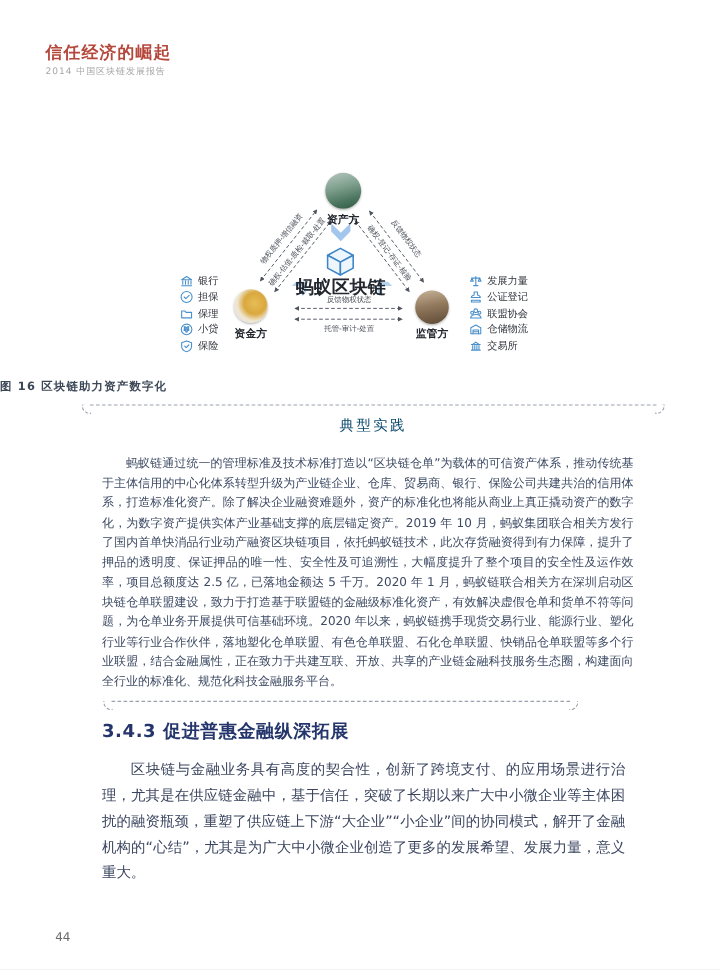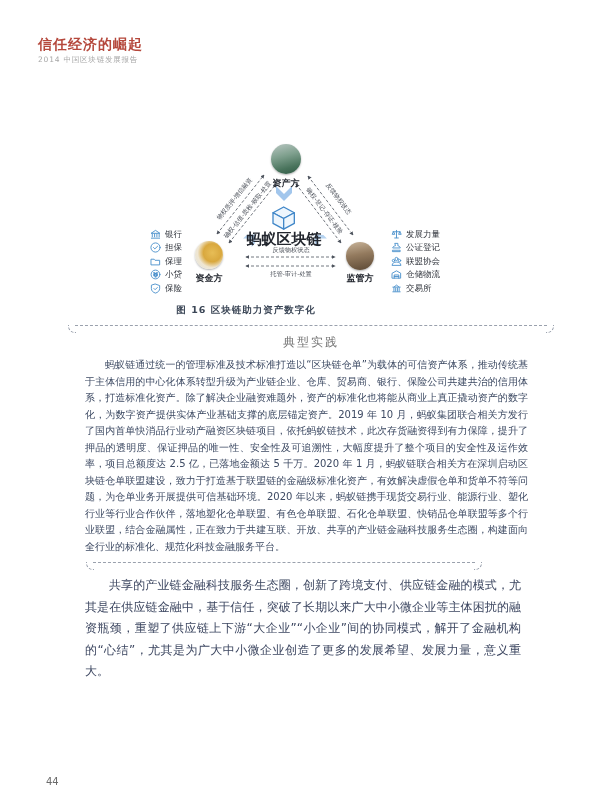--- a/index.html
+++ b/index.html
@@ -25,33 +25,33 @@
   .node-label{position:absolute;font-size:9px;font-weight:700;color:#22262e;white-space:nowrap;}
   .lbl-asset{left:286px;top:37px;transform:translateX(-50%);}
   .lbl-chain{left:284px;top:90px;transform:translateX(-50%);font-size:15px;}
   .lbl-funder{left:209px;top:132px;transform:translateX(-50%);text-align:right;}
   .lbl-regulator{left:360px;top:132px;transform:translateX(-50%);}
   .side-list{position:absolute;top:89px;}
   .side-list.left{left:150px;}
   .side-list.right{left:391px;}
   .side-item{display:flex;align-items:flex-start;gap:4px;height:13.4px;}
   .side-item span{font-size:8.5px;color:#30343c;white-space:nowrap;}
-  .caption{width:492px;text-align:center;font-size:9.5px;font-weight:600;color:#3c4757;
-           margin-top:4px;letter-spacing:1px;}
+  .caption{width:492px;font-size:9.5px;font-weight:600;color:#3c4757;
+           margin-top:16px;letter-spacing:1px;}
 
   
   .practice{position:relative;margin:8px 0 0 75px;width:472px;}
   .dashline{border-top:1px dashed #9aa1ad;height:0;position:relative;}
   .dashline:before,.dashline:after{content:"";position:absolute;top:-1px;width:7px;height:7px;
       border:1px dashed #9aa1ad;border-top:none;border-right:none;border-radius:0 0 0 7px;}
   .dashline:before{left:-7px;}
   .dashline:after{right:-7px;transform:scaleX(-1);}
   .dash-bottom{margin-left:18px;width:382px;margin-top:7px;}
-  .practice-title{text-align:center;font-size:12px;color:#737373;letter-spacing:2px;margin-top:8px;}
-  .practice-body{margin:6px 0 0 10px;width:443px;font-size:10px;line-height:16.5px;
+  .practice-title{text-align:center;font-size:12px;color:#0c4a6e;letter-spacing:2px;margin-top:8px;}
+  .practice-body{margin:16px 0 0 10px;width:443px;font-size:10px;line-height:16.5px;
                  text-align:justify;text-indent:2em;color:#3d4a63;}
 
   
   .sec-heading{margin:15px 0 0 85px;font-size:15px;font-weight:800;color:#24356b;letter-spacing:.5px;}
   .body-par{margin:12px 0 0 85px;width:436px;font-size:12px;line-height:21.5px;
             text-align:justify;text-indent:2em;color:#3c4660;}
   .pageno{position:absolute;left:46px;top:776px;font-size:10px;color:#6b6b6b;}
 
   .icn{flex:0 0 auto;}
   .icn *{stroke:#4a90cc;fill:none;stroke-width:1;stroke-linecap:round;stroke-linejoin:round;}
@@ -199,17 +199,18 @@
 
     <div class="caption">图 16  区块链助力资产数字化</div>
 
     <div class="practice">
       <div class="dashline"></div>
       <div class="practice-title">典型实践</div>
       <p class="practice-body">蚂蚁链通过统一的管理标准及技术标准打造以“区块链仓单”为载体的可信资产体系，推动传统基于主体信用的中心化体系转型升级为产业链企业、仓库、贸易商、银行、保险公司共建共治的信用体系，打造标准化资产。除了解决企业融资难题外，资产的标准化也将能从商业上真正撬动资产的数字化，为数字资产提供实体产业基础支撑的底层锚定资产。2019 年 10 月，蚂蚁集团联合相关方发行了国内首单快消品行业动产融资区块链项目，依托蚂蚁链技术，此次存货融资得到有力保障，提升了押品的透明度、保证押品的唯一性、安全性及可追溯性，大幅度提升了整个项目的安全性及运作效率，项目总额度达 2.5 亿，已落地金额达 5 千万。2020 年 1 月，蚂蚁链联合相关方在深圳启动区块链仓单联盟建设，致力于打造基于联盟链的金融级标准化资产，有效解决虚假仓单和货单不符等问题，为仓单业务开展提供可信基础环境。2020 年以来，蚂蚁链携手现货交易行业、能源行业、塑化行业等行业合作伙伴，落地塑化仓单联盟、有色仓单联盟、石化仓单联盟、快销品仓单联盟等多个行业联盟，结合金融属性，正在致力于共建互联、开放、共享的产业链金融科技服务生态圈，构建面向全行业的标准化、规范化科技金融服务平台。</p>
       <div class="dashline dash-bottom"></div>
     </div>
 
-    <p class="body-par">共享的产业链金融科技服务生态圈，创新了跨境支付、供应链金融的模式，尤其是在供应链金融中，基于信任，突破了长期以来广大中小微企业等主体困扰的融资瓶颈，重塑了供应链上下游“大企业”“小企业”间的协同模式，解开了金融机构的“心结”，尤其是为广大中小微企业创造了更多的发展希望、发展力量，意义重大。</p>
+    <h2 class="sec-heading">3.4.3  促进普惠金融纵深拓展</h2>
+    <p class="body-par">区块链与金融业务具有高度的契合性，创新了跨境支付、的应用场景进行治理，尤其是在供应链金融中，基于信任，突破了长期以来广大中小微企业等主体困扰的融资瓶颈，重塑了供应链上下游“大企业”“小企业”间的协同模式，解开了金融机构的“心结”，尤其是为广大中小微企业创造了更多的发展希望、发展力量，意义重大。</p>
   </div>
 
   <div class="pageno">44</div>
 </div>
 
 </body></html>

